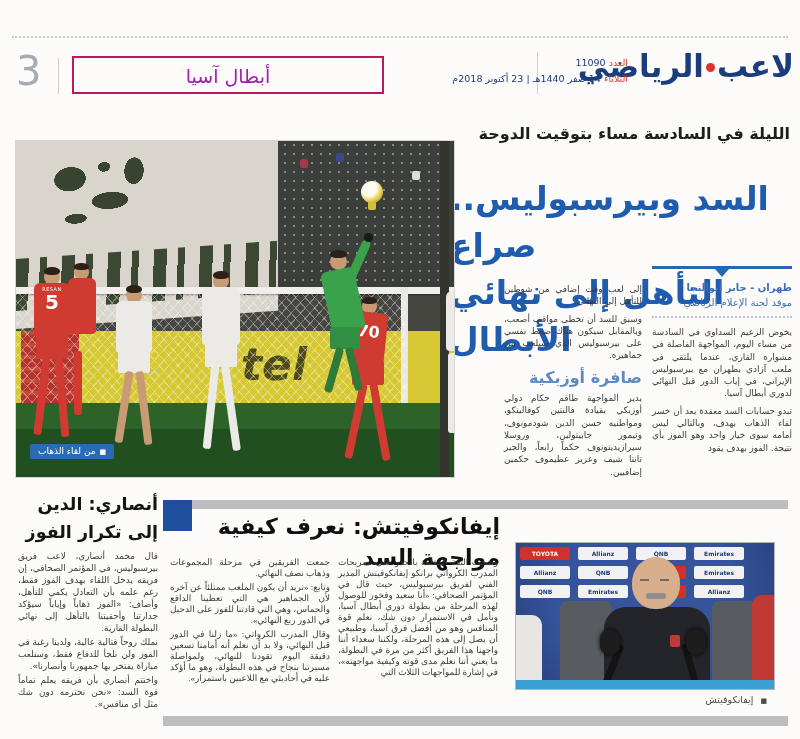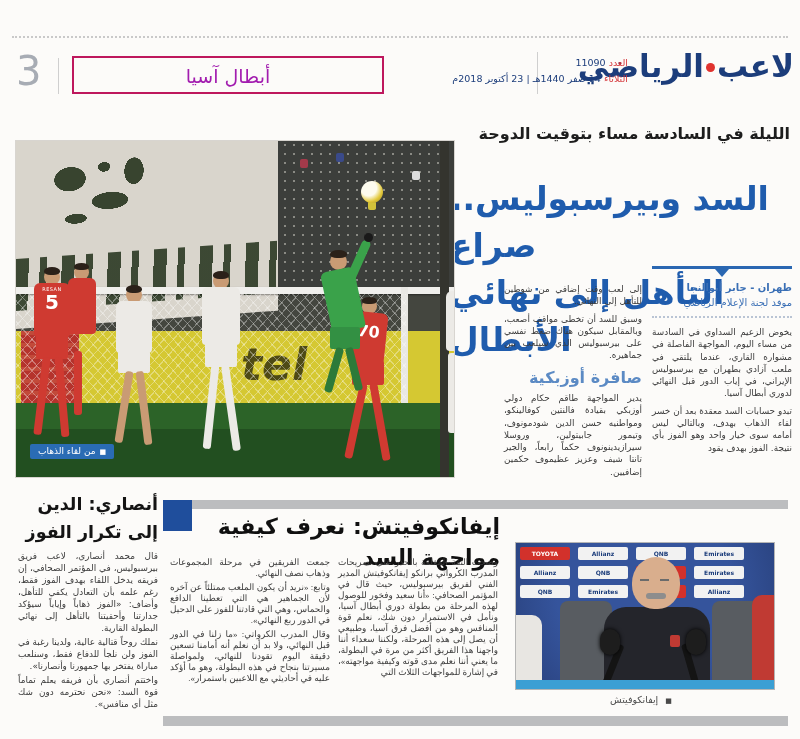--- a/index.html
+++ b/index.html
@@ -106,21 +106,21 @@
   .pp-person-left { position:absolute; left:0; top:72px; width:26px; height:76px; background:#e8e6e2; border-radius:0 10px 0 0; }
   .pp-person-right { position:absolute; right:0; top:52px; width:22px; height:96px; background:#c03a33; border-radius:10px 0 0 0; }
   .pp-body { position:absolute; left:88px; top:64px; width:106px; height:84px; background:#24252b; border-radius:22px 22px 0 0; }
   .pp-badge { position:absolute; left:66px; top:28px; width:10px; height:12px; background:#c03a33; border-radius:2px; }
   .pp-head { position:absolute; left:116px; top:14px; width:48px; height:52px; border-radius:50% 50% 46% 46%; background:#d9ae8d; }
   .pp-mustache { position:absolute; left:14px; top:36px; width:20px; height:6px; border-radius:3px; background:#8d8d8d; }
   .pp-brow { position:absolute; top:22px; width:9px; height:2px; background:#6b6b6b; }
   .pp-mic { position:absolute; width:7px; height:52px; background:#141414; border-radius:3px; }
   .pp-michead { position:absolute; width:20px; height:26px; border-radius:10px; background:#1d1d1d; box-shadow:0 0 4px #000; }
   .pp-table { position:absolute; bottom:0; left:0; right:0; height:9px; background:#3b9fd4; }
-  .press-caption { position:absolute; top:694px; left:515px; width:252px; text-align:center; font-size:9.5px; color:#4a4a4a; }
+  .press-caption { position:absolute; top:694px; left:515px; width:252px; text-align:right; font-size:9.5px; color:#4a4a4a; }
   .bottom-bar { position:absolute; top:716px; left:163px; width:625px; height:10px; background:#bcbdbf; }
 </style>
 </head>
 <body>
 
 <div id="page">
 
   <div class="top-dotted"></div>
 
   <div class="logo">

